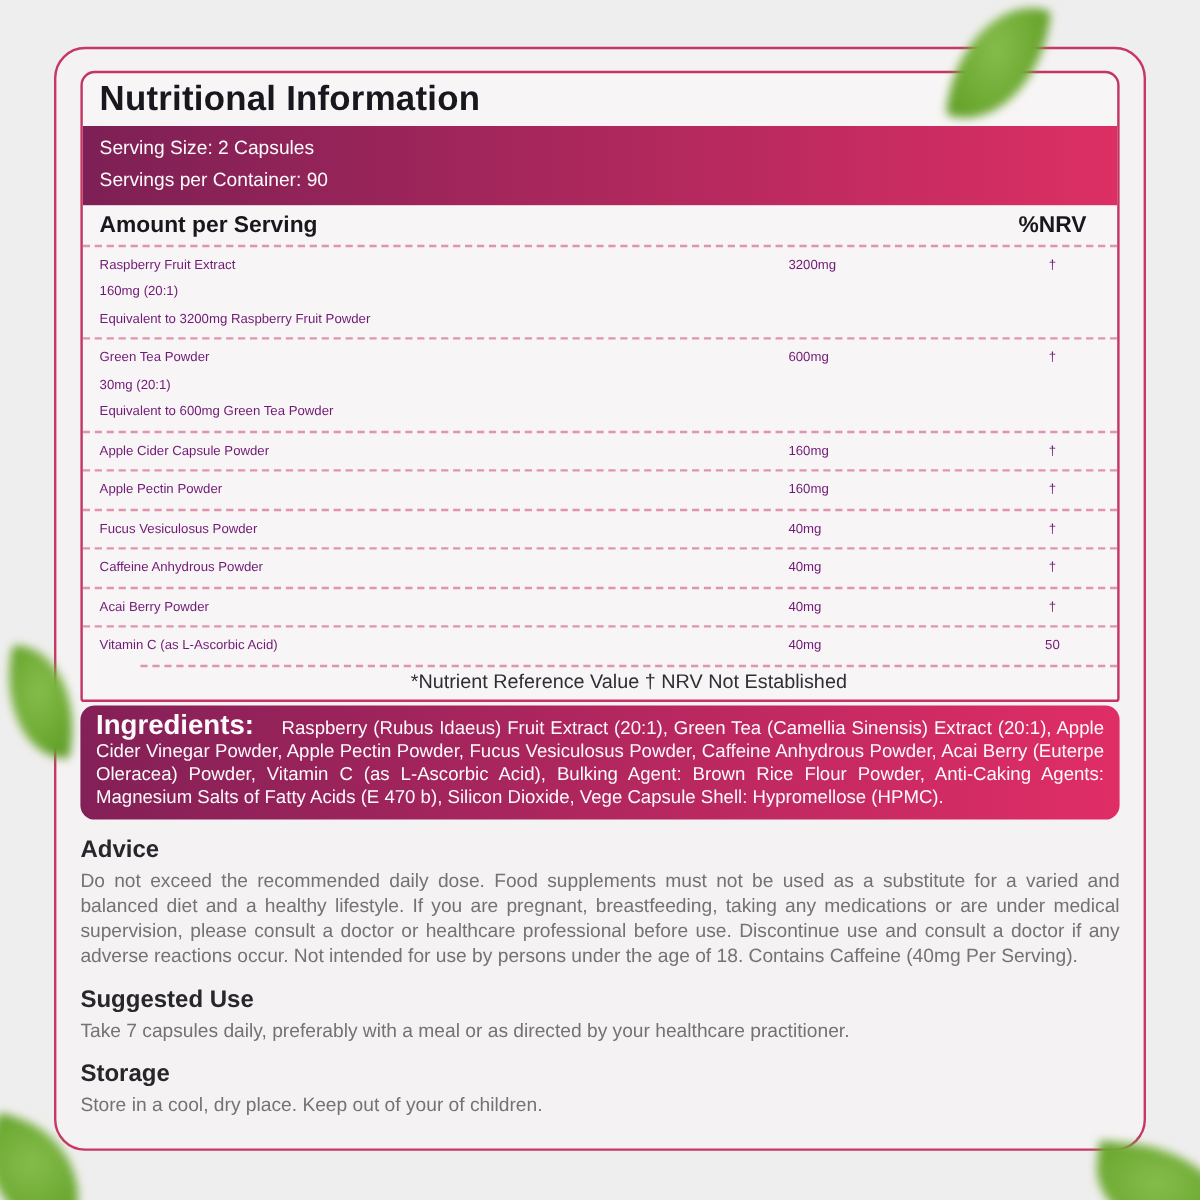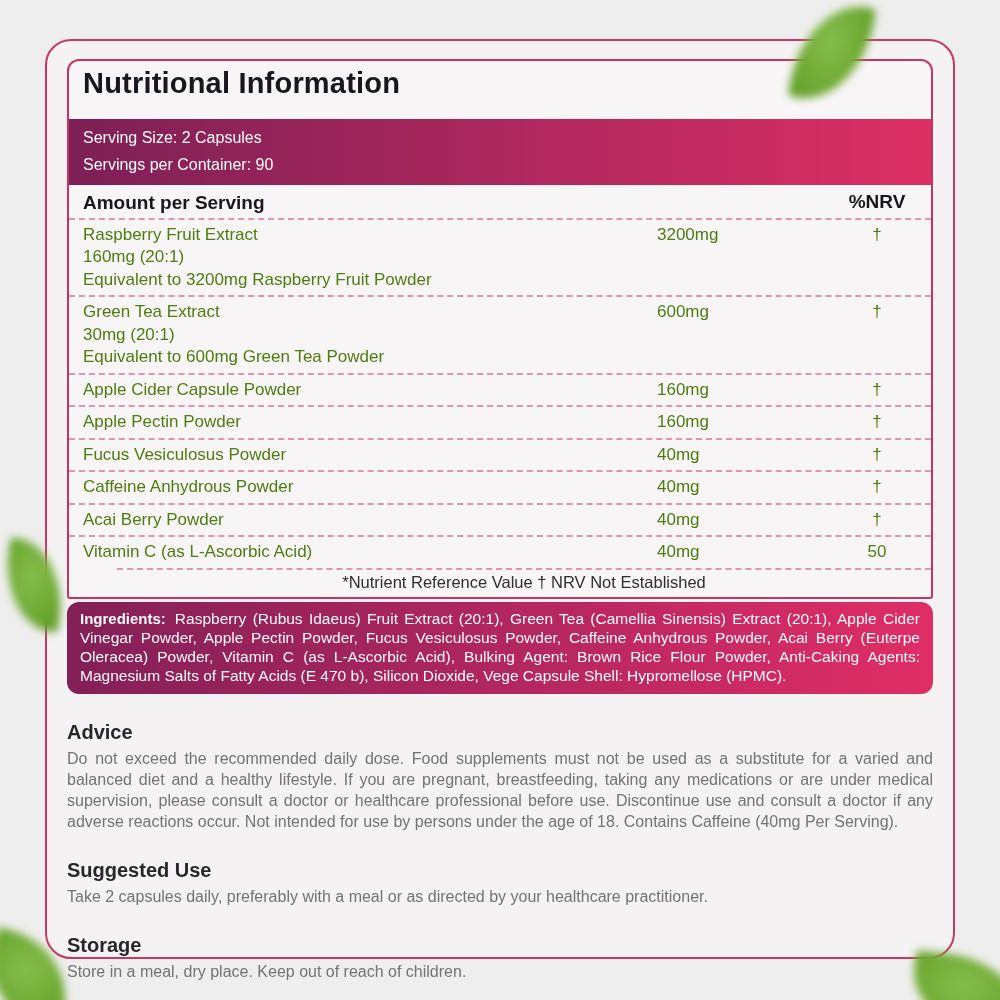--- a/index.html
+++ b/index.html
@@ -14,59 +14,59 @@
     background:#f4f2f3; border:2px solid #c73766; border-radius:26px;
     padding:18px 20px;
   }
   
   .nut-box {
     border:2px solid #c43562; border-radius:12px 12px 3px 3px;
     background:#f8f5f6; overflow:hidden;
   }
   .nut-title {
     font-size:29px; font-weight:700; color:#17171d;
-    padding:6px 14px 19px; letter-spacing:.2px;
+    padding:6px 14px 5px; letter-spacing:.2px;
   }
   .serving-bar {
     background:linear-gradient(90deg,#7d2055,#dc2f64);
     color:#fdfafc; font-size:16px; line-height:27px;
     padding:5px 14px 7px;
   }
   .t-head {
-    display:flex; align-items:flex-end;
+    display:flex; align-items:center;
     font-size:19px; font-weight:700; color:#17171d;
     padding:6px 14px 4px;
   }
   .t-head .c-name { flex:1; }
   .t-row {
     display:flex; align-items:flex-start;
     border-top:2px dashed #df94b1;
-    padding:4px 14px; font-size:17px; color:#4d7c0f;
+    padding:4px 14px; font-size:11px; color:#701a75;
   }
   .c-name { flex:1; }
   .c-name div { line-height:22.5px; }
   .c-amt { width:110px; text-align:left; line-height:22.5px; }
   .c-nrv { width:150px; padding-left:70px; text-align:center; line-height:22.5px; }
   .footnote {
     border-top:2px dashed #df94b1;
     text-align:center; font-size:16.5px; color:#2e2e33;
     padding:3px 14px 5px;
     margin-left:48px;
   }
   
   .ingredients {
     margin-top:3px;
     background:linear-gradient(90deg,#832057,#e02d66);
     border-radius:12px; color:#fdfafc;
     font-size:15.5px; line-height:19px; text-align:justify;
     padding:7px 13px 9px;
   }
-  .ing-label { font-weight:700; font-size:15px; margin-right:9px; }
+  .ing-label { font-weight:700; font-size:23px; margin-right:23px; }
   
-  .section { margin-top:27px; }
+  .section { margin-top:14px; }
   .sec-h { font-size:20px; font-weight:700; color:#26262b; margin-bottom:4px; }
   .sec-b { font-size:16px; line-height:21px; color:#737373; }
   .just { text-align:justify; }
   
   .leaf {
     position:absolute; z-index:5; filter:blur(4px);
     background:radial-gradient(ellipse at 45% 40%, #86bd4c 0%, #6aa72f 65%, #5c9a26 100%);
   }
   .leaf-tr { left:796px; top:2px;  width:72px;  height:101px; border-radius:88% 6% 88% 6%;  transform:rotate(10deg); }
   .leaf-ml { left:4px;  top:541px; width:60px;  height:88px;  border-radius:6% 88% 6% 88%;  transform:rotate(8deg); }
@@ -98,21 +98,21 @@
           <div>Raspberry Fruit Extract</div>
           <div>160mg (20:1)</div>
           <div>Equivalent to 3200mg Raspberry Fruit Powder</div>
         </div>
         <div class="c-amt">3200mg</div>
         <div class="c-nrv">†</div>
       </div>
 
       <div class="t-row">
         <div class="c-name">
-          <div>Green Tea Extract</div>
+          <div>Green Tea Powder</div>
           <div>30mg (20:1)</div>
           <div>Equivalent to 600mg Green Tea Powder</div>
         </div>
         <div class="c-amt">600mg</div>
         <div class="c-nrv">†</div>
       </div>
 
       <div class="t-row">
         <div class="c-name">
           <div>Apple Cider Capsule Powder</div>
@@ -168,26 +168,26 @@
       <span class="ing-label">Ingredients:</span><span>Raspberry (Rubus Idaeus) Fruit Extract (20:1), Green Tea (Camellia Sinensis) Extract (20:1), Apple Cider Vinegar Powder, Apple Pectin Powder, Fucus Vesiculosus Powder, Caffeine Anhydrous Powder, Acai Berry (Euterpe Oleracea) Powder, Vitamin C (as L-Ascorbic Acid), Bulking Agent: Brown Rice Flour Powder, Anti-Caking Agents: Magnesium Salts of Fatty Acids (E 470 b), Silicon Dioxide, Vege Capsule Shell: Hypromellose (HPMC).</span>
     </div>
 
     <div class="section">
       <div class="sec-h">Advice</div>
       <div class="sec-b just">Do not exceed the recommended daily dose. Food supplements must not be used as a substitute for a varied and balanced diet and a healthy lifestyle. If you are pregnant, breastfeeding, taking any medications or are under medical supervision, please consult a doctor or healthcare professional before use. Discontinue use and consult a doctor if any adverse reactions occur. Not intended for use by persons under the age of 18. Contains Caffeine (40mg Per Serving).</div>
     </div>
 
     <div class="section">
       <div class="sec-h">Suggested Use</div>
-      <div class="sec-b">Take 2 capsules daily, preferably with a meal or as directed by your healthcare practitioner.</div>
+      <div class="sec-b">Take 7 capsules daily, preferably with a meal or as directed by your healthcare practitioner.</div>
     </div>
 
     <div class="section">
       <div class="sec-h">Storage</div>
-      <div class="sec-b">Store in a meal, dry place. Keep out of reach of children.</div>
+      <div class="sec-b">Store in a cool, dry place. Keep out of your of children.</div>
     </div>
 
   </div>
 
   <div class="leaf leaf-tr"></div>
   <div class="leaf leaf-ml"></div>
   <div class="leaf leaf-bl"></div>
   <div class="leaf leaf-br"></div>
 
 </div>

